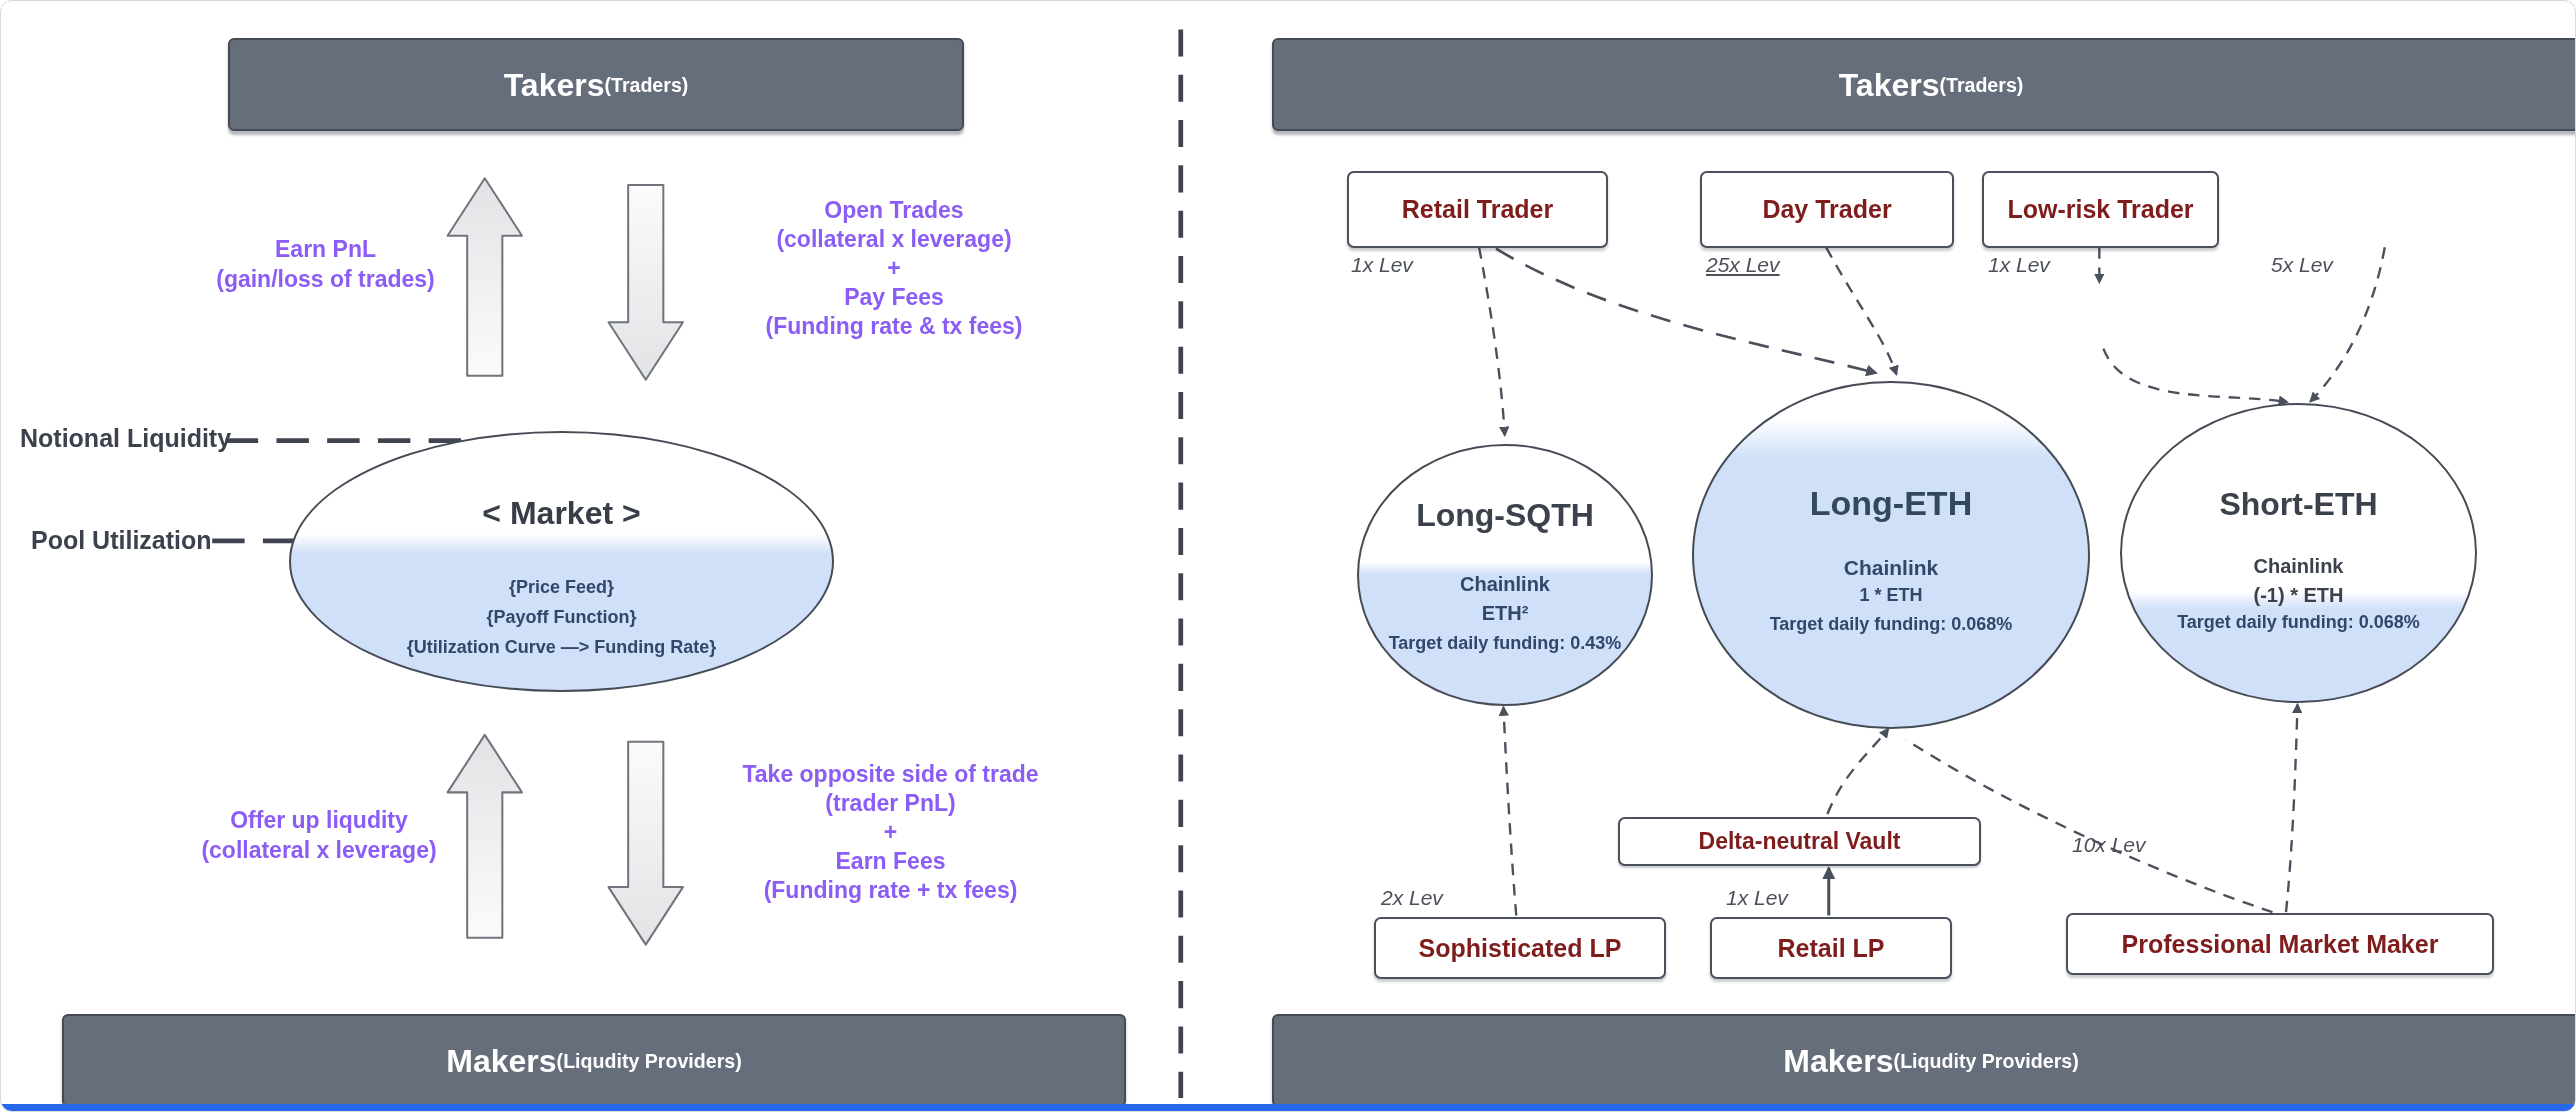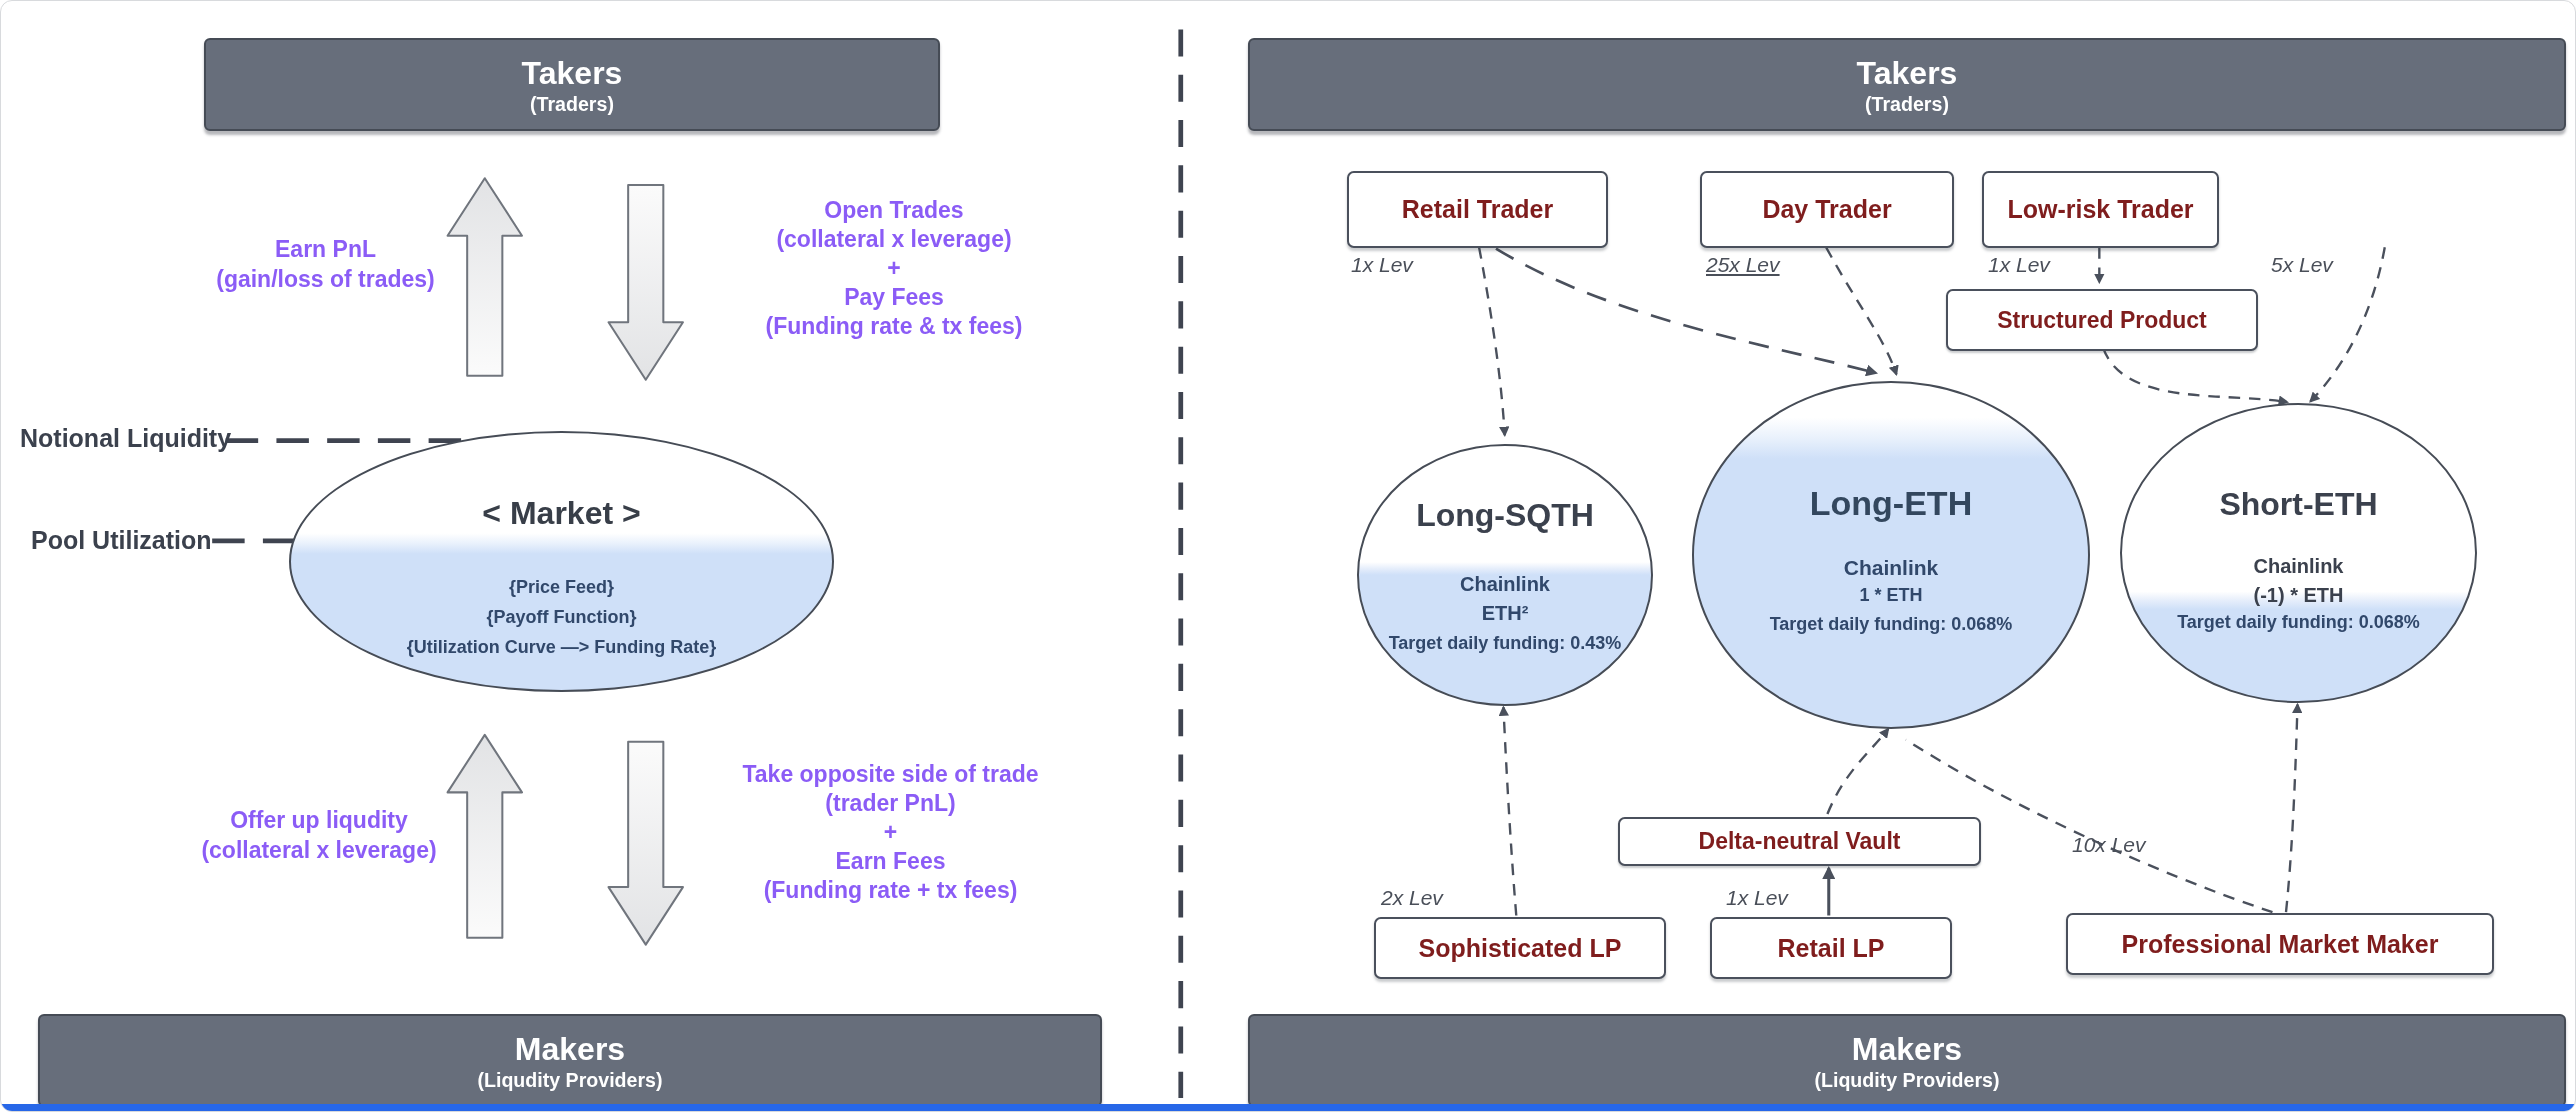--- a/index.html
+++ b/index.html
@@ -1,21 +1,21 @@
 <!DOCTYPE html>
 <html style="font-size:10.8px"><head>
 <meta charset="utf-8">
 <style>
   html,body{margin:0;padding:0;background:#ffffff;font-family:"Liberation Sans",sans-serif;}
   .canvas{position:relative;width:2576px;height:1112px;background:#ffffff;border:1.4px solid #d8dadd;border-radius:12px;overflow:hidden;box-sizing:border-box;}
   .txt{white-space:pre-line;}
   
   .bar{position:absolute;background:#676e7b;border:2px solid #454b55;border-radius:6px;
-       box-shadow:0 3.4px 2.7px rgba(45,50,60,.35);display:flex;flex-direction:column;
-       align-items:center;justify-content:center;color:#fff;text-align:center;}
+       box-shadow:0 3.4px 2.7px rgba(45,50,60,.35);display:flex;flex-direction:row;
+       align-items:center;justify-content:center;color:#fff;text-align:center;margin-left:24px;}
   .bar .t1{font-size:32px;font-weight:700;line-height:38px;}
   .bar .t2{font-size:19.6px;font-weight:700;line-height:24px;}
   
   .nbox{position:absolute;background:#ffffff;border:2.7px solid #4a505c;border-radius:6.8px;
         box-shadow:0 2.7px 2.7px rgba(45,50,60,.25);display:flex;align-items:center;justify-content:center;
         font-size:25px;font-weight:700;color:#7f1d1d;text-align:center;}
   .thin{border-width:2px;font-size:23px;box-shadow:0 2px 2px rgba(45,50,60,.25);}
   
   .ell{position:absolute;border-radius:50%;border:2px solid #464c56;}
   .ell .et{position:absolute;left:0;width:100%;text-align:center;}
@@ -115,21 +115,20 @@
 
   <div class="nbox" style="left:1346px;top:170px;width:257px;height:73px;">Retail Trader</div>
   <div class="nbox" style="left:1699px;top:170px;width:250px;height:73px;">Day Trader</div>
   <div class="nbox" style="left:1981px;top:170px;width:233px;height:73px;">Low-risk Trader</div>
 
   <div class="lev" style="left:1350px;top:252px;">1x Lev</div>
   <div class="lev" style="left:1705px;top:252px;text-decoration:underline;">25x Lev</div>
   <div class="lev" style="left:1987px;top:252px;">1x Lev</div>
   <div class="lev" style="left:2270px;top:252px;">5x Lev</div>
 
-  <div class="nbox thin" style="left:1945px;top:288px;width:308px;height:58px;">Structured Product</div>
 
   <div class="ell" style="left:1356px;top:443px;width:292px;height:258px;
        background:linear-gradient(to bottom,#ffffff 0%,#ffffff 45%,#e6eefb 47.5%,#cfe0f8 50%,#cfe0f8 100%);">
     <div class="et" style="top:51px;font-size:32px;font-weight:700;color:#3b414d;">Long-SQTH</div>
     <div class="et" style="top:127px;font-size:20px;font-weight:700;color:#31486b;">Chainlink</div>
     <div class="et" style="top:156px;font-size:20px;font-weight:700;color:#31486b;">ETH²</div>
     <div class="et" style="top:187px;font-size:18px;font-weight:700;color:#31486b;">Target daily funding: 0.43%</div>
   </div>
 
   <div class="ell" style="left:1691px;top:380px;width:394px;height:344px;

